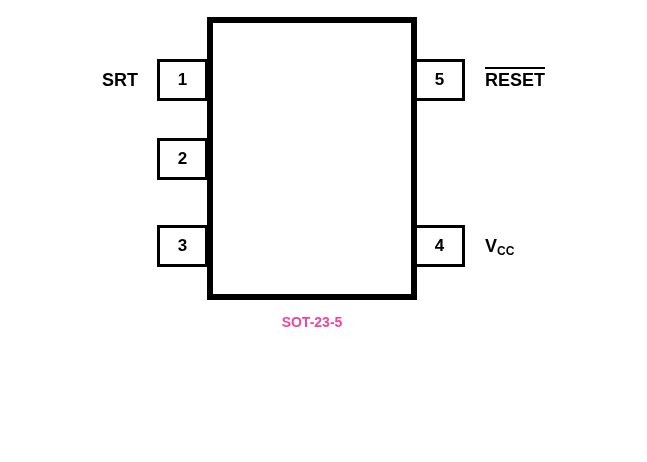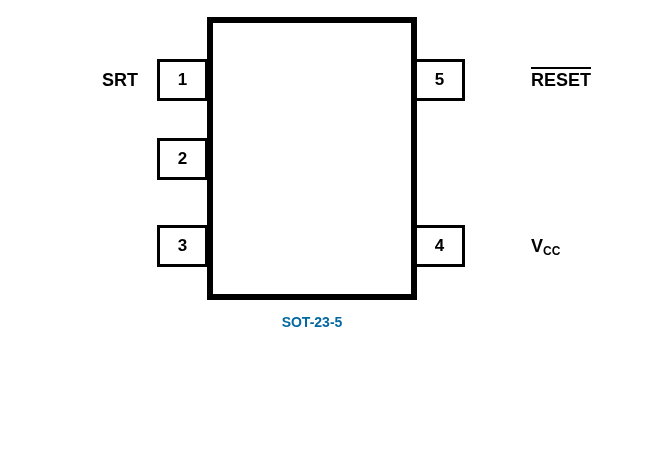--- a/index.html
+++ b/index.html
@@ -54,42 +54,41 @@
     white-space: nowrap;
   }
   .pin-label.left-side {
     left: 30px;
     width: 108px;
     text-align: right;
   }
   .pin-label.right-side {
     left: 485px;
     text-align: left;
-    margin-left: 46px;
   }
   .overline {
     display: inline-block;
     border-top: 2px solid #000000;
     padding-top: 1px;
     line-height: 20px;
   }
   .sub {
     font-size: 12px;
     vertical-align: -3px;
     font-weight: bold;
   }
   .package-label {
     position: absolute;
     left: 207px;
     top: 314px;
     width: 210px;
     text-align: center;
     font-weight: bold;
     font-size: 14px;
-    color: #0369a1;
+    color: #ec4899;
   }
 </style>
 </head>
 <body>
 
 <div class="canvas">
 
   <div class="ic-body"></div>
 
   <div class="pin-label left-side row1">SRT</div>

